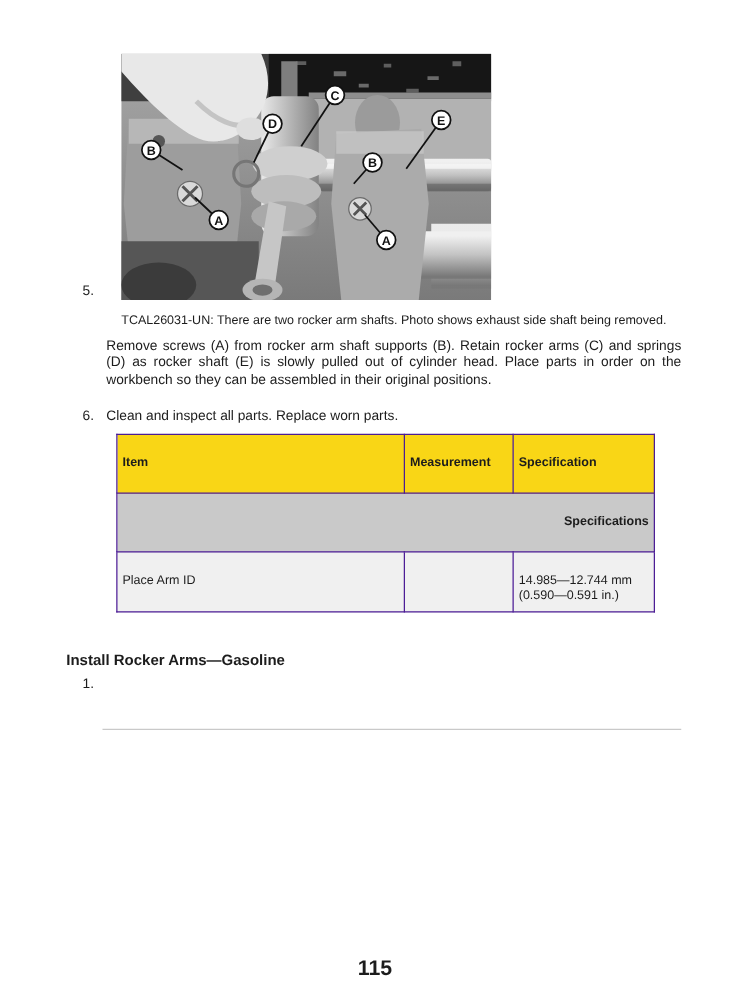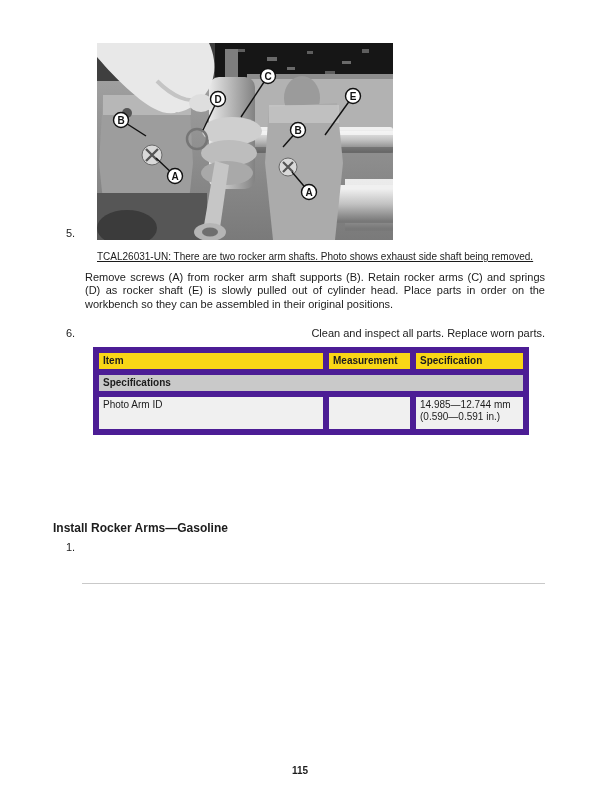--- a/index.html
+++ b/index.html
@@ -5,43 +5,43 @@
   html,body { margin:0; padding:0; background:#ffffff; }
   .page {
     position:relative; width:600px; height:806px; background:#ffffff;
     font-family:"Liberation Sans", sans-serif; color:#1c1c1c; overflow:hidden;
   }
   .photo { position:absolute; left:97px; top:43px; width:296px; height:197px; }
   .photo svg { display:block; }
   .fig-number { position:absolute; left:66px; top:227px; font-size:11.5px; }
   .caption {
     position:absolute; left:97px; top:251px; width:448px;
-    font-size:10px; line-height:12px; text-align:justify;text-decoration:underline;
+    font-size:10px; line-height:12px; text-align:justify;
   }
   .body-text { font-size:11px; line-height:13.4px; }
   .step5 { position:absolute; left:85px; top:271px; width:460px; text-align:justify; }
   .num { position:absolute; left:66px; width:16px; text-align:left; }
   .step6-num { top:327px; }
-  .step6 { position:absolute; left:85px; top:327px; width:460px;text-align:right; }
+  .step6 { position:absolute; left:85px; top:327px; width:460px; }
   .spec-table {
     position:absolute; left:93px; top:347px; width:430px;
     border-collapse:collapse; table-layout:fixed; font-size:10px; line-height:12px;
   }
   .spec-table th, .spec-table td {
-    border:6px solid #4c1d95; padding:2px 4px; vertical-align:top; text-align:left;
+    border:1px solid #4c1d95; padding:17px 4px; vertical-align:top; text-align:left;
   }
   .spec-table th { background:var(--table-header-bg,#F9D616); font-weight:bold; }
-  .section-row td { background:var(--table-section-bg,#C9C9C9); font-weight:bold; }
+  .section-row td { background:var(--table-section-bg,#C9C9C9); font-weight:bold;text-align:right; }
   .data-row td { background:var(--table-row-bg,#F0F0F0); padding-bottom:6px; }
   .spec-cell { white-space:pre-line; }
   .section-heading { position:absolute; left:53px; top:521px; font-size:12px; font-weight:bold;text-align:right; }
   .step1-num { top:541px; }
   .step1 { position:absolute; left:85px; top:541px; width:460px; text-align:justify; }
   .divider { position:absolute; left:82px; top:583px; width:463px; height:1px; background:#c9c9c9; }
-  .page-number { position:absolute; left:0; top:765px; width:600px; text-align:center; font-size:10px; font-weight:bold; }
+  .page-number { position:absolute; left:0; top:765px; width:600px; text-align:center; font-size:17px; font-weight:bold; }
   .callout-text { font-size:10px; font-weight:bold; fill:#111; }
 </style>
 </head>
 <body>
 
 <div class="page">
 
   <div class="photo">
     <svg width="296" height="197" viewBox="0 0 296 197">
       <defs>
@@ -193,21 +193,21 @@
         <th>Item</th>
         <th>Measurement</th>
         <th>Specification</th>
       </tr>
     </thead>
     <tbody>
       <tr class="section-row">
         <td colspan="3">Specifications</td>
       </tr>
       <tr class="data-row">
-        <td>Photo Arm ID</td>
+        <td>Place Arm ID</td>
         <td></td>
         <td class="spec-cell">14.985—12.744 mm
 (0.590—0.591 in.)</td>
       </tr>
     </tbody>
   </table>
 
   <div class="section-heading">Install Rocker Arms—Gasoline</div>
   <div class="num step1-num body-text">1.</div>
 

